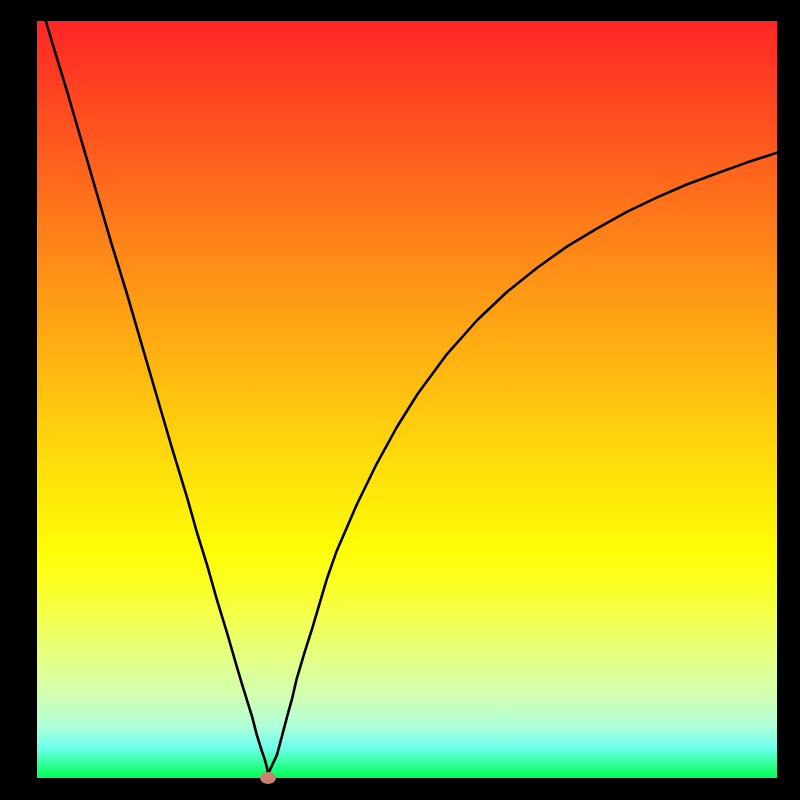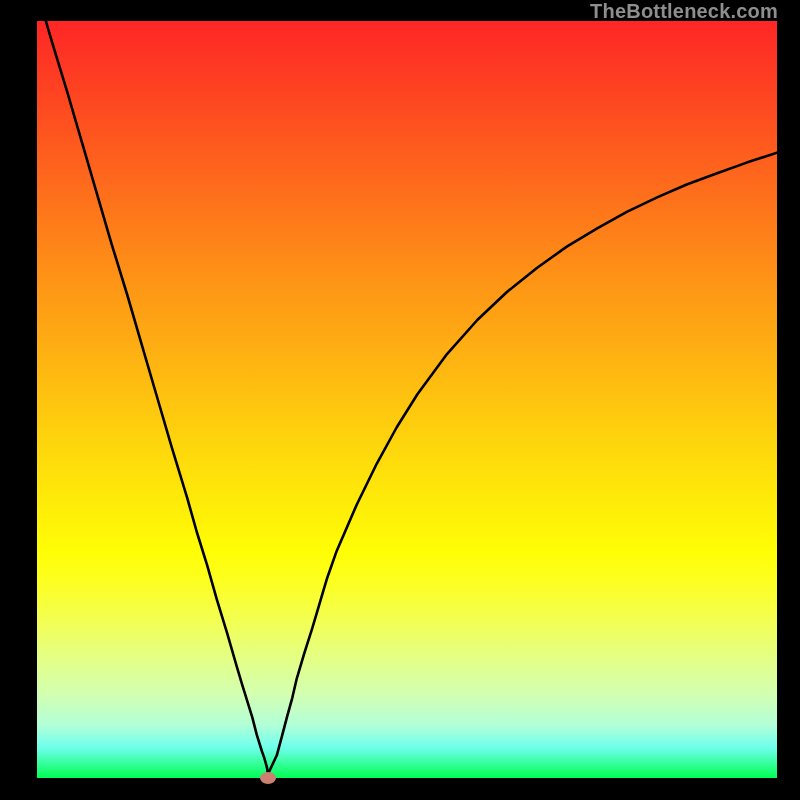--- a/index.html
+++ b/index.html
@@ -73,14 +73,13 @@
 </head>
 <body>
 
 <div class="frame">
   <div class="plot">
     <svg class="curve" viewBox="0 0 740 757" preserveAspectRatio="none">
       <path id="curve-path" d="M0.0 -30.3 L14.8 20.4 L30.3 71.2 L45.1 121.9 L59.9 172.6 L74.7 223.3 L90.3 274.0 L105.1 324.8 L119.9 375.5 L134.7 426.2 L150.2 476.9 L159.8 511.0 L170.2 544.3 L179.8 578.3 L190.2 612.4 L199.8 645.7 L205.0 663.1 L210.2 679.8 L215.3 696.4 L219.8 713.9 L225.0 730.5 L227.2 736.6 L228.7 741.9 L230.1 747.2 L230.9 753.2 L239.8 734.3 L244.9 715.4 L250.1 695.7 L255.3 676.8 L259.7 657.8 L267.1 632.9 L275.3 607.1 L282.7 582.1 L290.1 557.2 L299.7 529.9 L319.7 483.7 L339.7 442.8 L359.6 406.5 L380.4 373.2 L410.0 333.1 L440.3 299.0 L469.9 271.0 L500.2 246.8 L529.8 225.6 L560.2 207.4 L589.8 190.8 L620.1 176.4 L649.7 163.5 L680.1 152.2 L709.7 141.6 L740.0 131.7" fill="none" stroke="#000" stroke-width="2.6" stroke-linejoin="round" stroke-linecap="round"></path>
     </svg>
     <div id="marker" class="marker" style="left: 230.88px; top: 757px;"></div>
   </div>
-  <div class="watermark">TheBottleneck.com</div>
 </div>
 
 </body></html>

